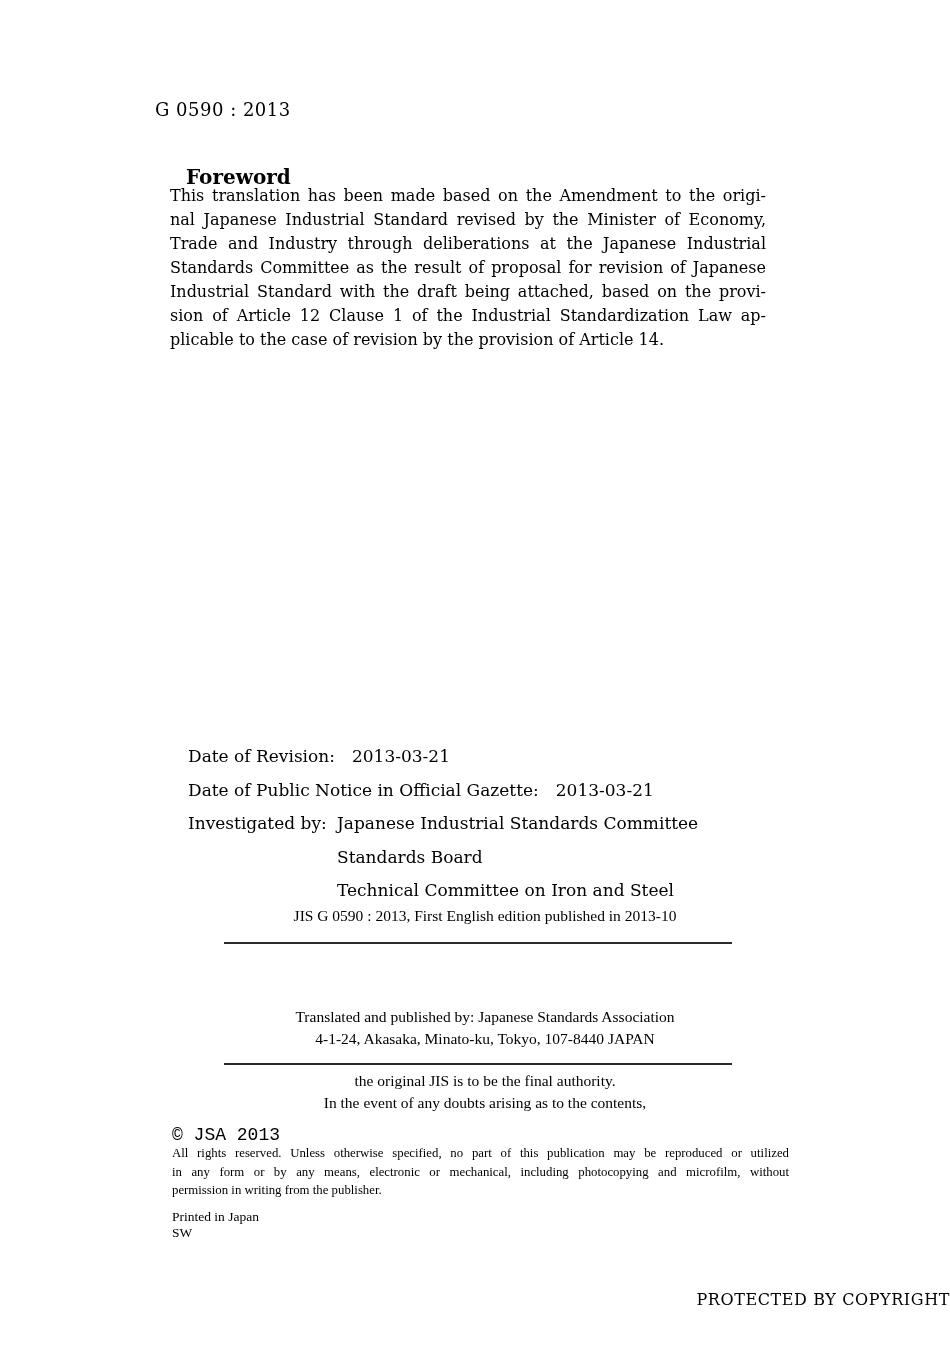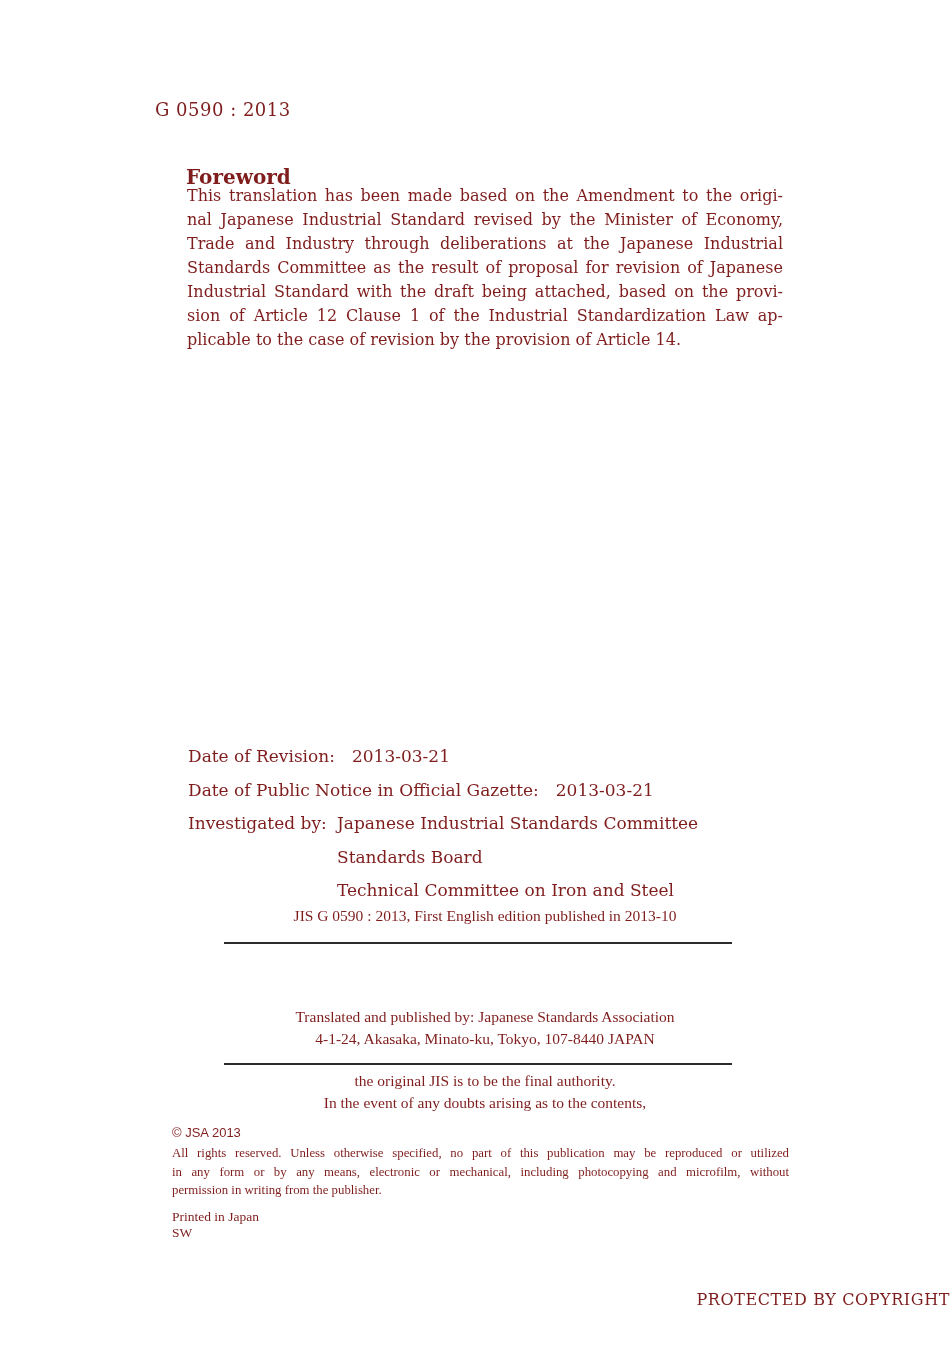--- a/index.html
+++ b/index.html
@@ -1,41 +1,41 @@
 <!DOCTYPE html>
 <html><head>
 <meta charset="utf-8">
 <style>
   html,body{margin:0;padding:0;background:#ffffff;}
   .page{
     position:relative;width:950px;height:1345px;background:#ffffff;
-    color:#7f1d1d;font-family:"DejaVu Serif",serif;overflow:hidden;
+    color:#000000;font-family:"DejaVu Serif",serif;overflow:hidden;
   }
   .doc-code{position:absolute;left:155px;top:99px;font-size:18px;letter-spacing:0.5px;}
   .fw-title{position:absolute;left:186px;top:165px;font-size:20px;font-weight:bold;}
-  .para{position:absolute;left:187px;width:596px;font-size:16px;line-height:24px;}
+  .para{position:absolute;left:170px;width:596px;font-size:16px;line-height:24px;}
   .p1{top:184px;}
   .p2{top:364px;}
   .jline{text-align:justify;text-align-last:justify;white-space:normal;}
   .jline.last{text-align:left;text-align-last:left;}
   .dates{position:absolute;left:188px;top:745px;font-size:17px;}
   .drow{line-height:22.5px;margin-bottom:11px;}
   .drow .val{margin-left:17px;}
   .inv-label{display:inline-block;width:149px;}
   .indent{padding-left:149px;}
   .rule{position:absolute;left:224px;width:508px;height:0;border-top:2px solid #2b2b2b;}
   .rule1{top:942px;}
   .rule2{top:1063px;}
   .cblock{position:absolute;left:187px;width:596px;text-align:center;
           font-family:"Liberation Serif",serif;font-size:15.5px;line-height:22px;}
   .edition{top:905px;}
   .translated{top:1006px;}
   .doubts{top:1070px;}
-  .copyright-line{position:absolute;left:172px;top:1125px;font-size:13px;
-          font-family:Liberation Sans, sans-serif;}
+  .copyright-line{position:absolute;left:172px;top:1125px;font-size:18px;
+          font-family:Liberation Mono, monospace;}
   .rights{position:absolute;left:172px;top:1144px;width:617px;font-size:12.8px;
           line-height:18.5px;font-family:"Liberation Serif",serif;}
   .printed-row{position:absolute;left:172px;top:1209px;width:617px;font-size:13.5px;
           font-family:"Liberation Serif",serif;display:flex;justify-content:space-between;flex-direction:column;}
   .protected{position:absolute;left:0;top:1290px;width:950px;text-align:right;
           font-size:16px;letter-spacing:0.6px;}
   .b{font-weight:bold;}
 </style>
 </head>
 <body>

